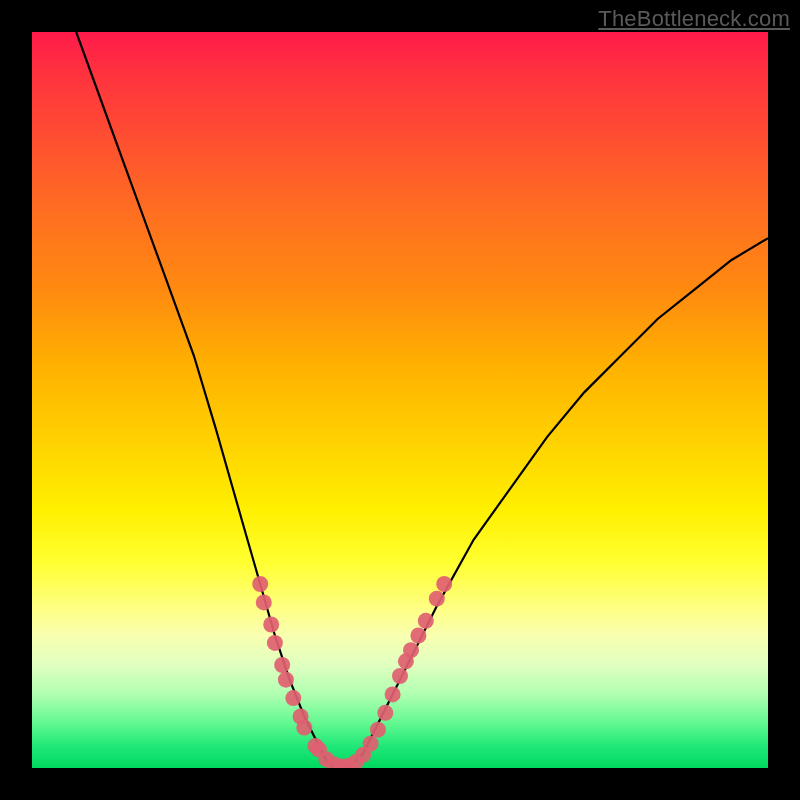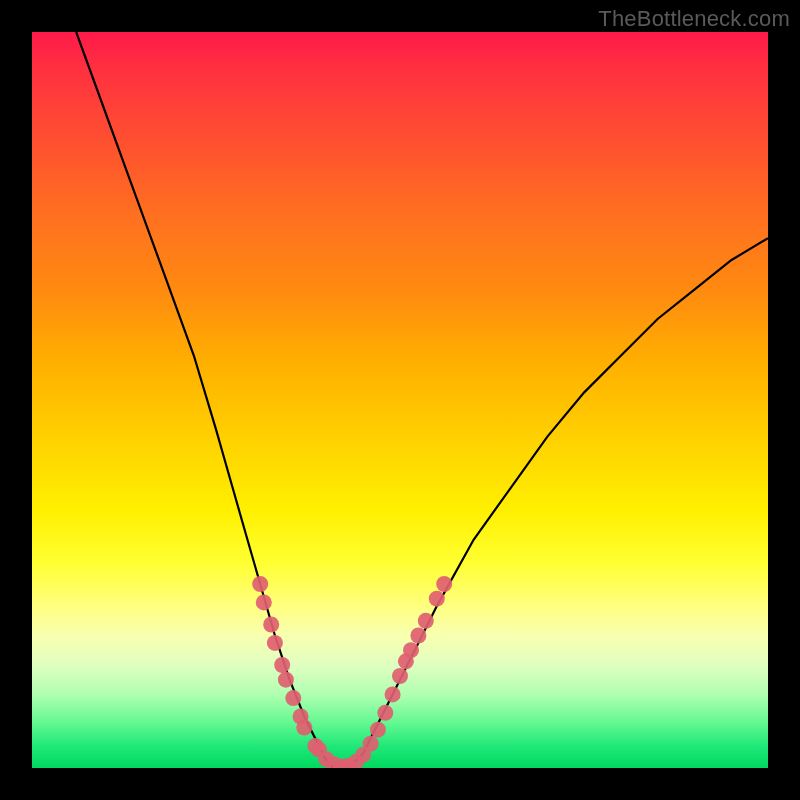--- a/index.html
+++ b/index.html
@@ -61,20 +61,21 @@
     height: 100%;
   }
   .watermark {
     position: absolute;
     top: 6px;
     right: 10px;
     color: #5a5a5a;
     font-size: 22px;
     font-weight: 500;
     letter-spacing: 0.2px;
+    text-decoration: underline;
   }
 </style>
 </head>
 <body>
 
 <div class="frame">
   <div class="plot-area">
     <div class="gradient-bg"></div>
     <svg class="curve" viewBox="0 0 736 736" preserveAspectRatio="none">
       <g id="curve-group">

